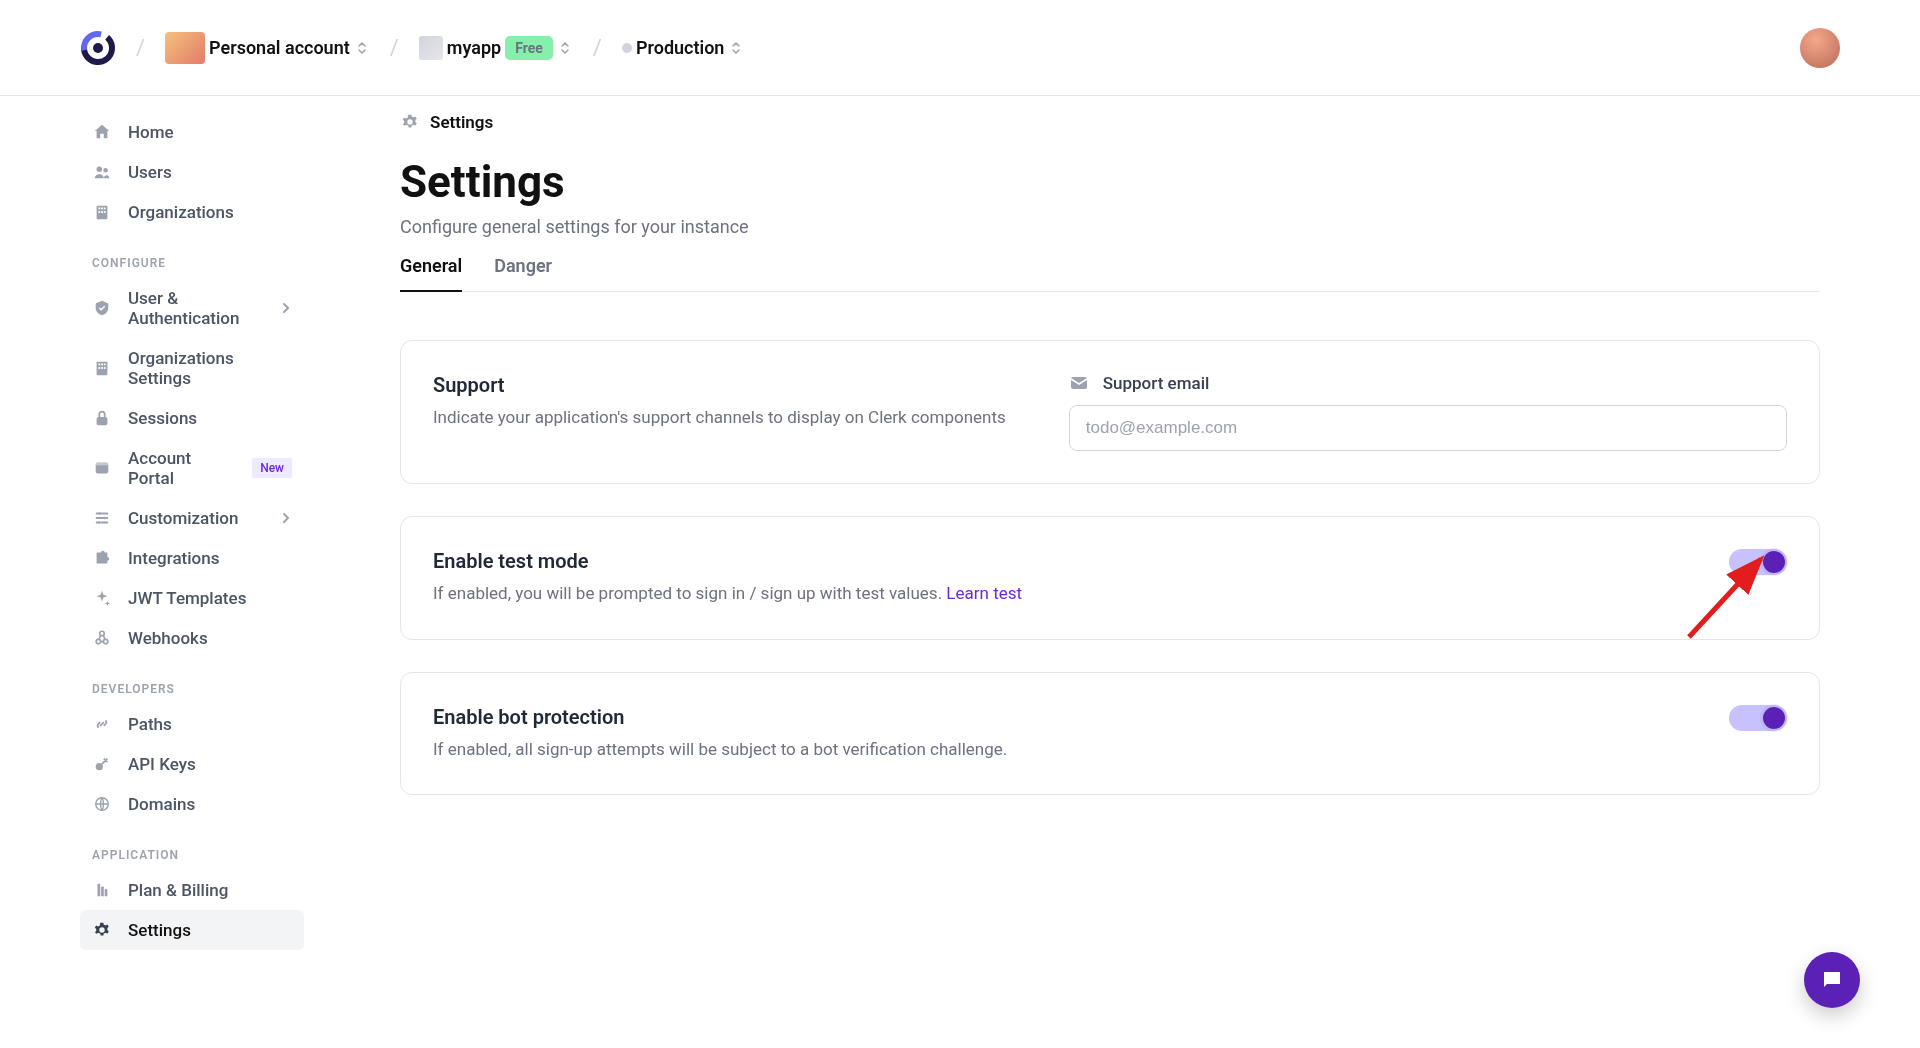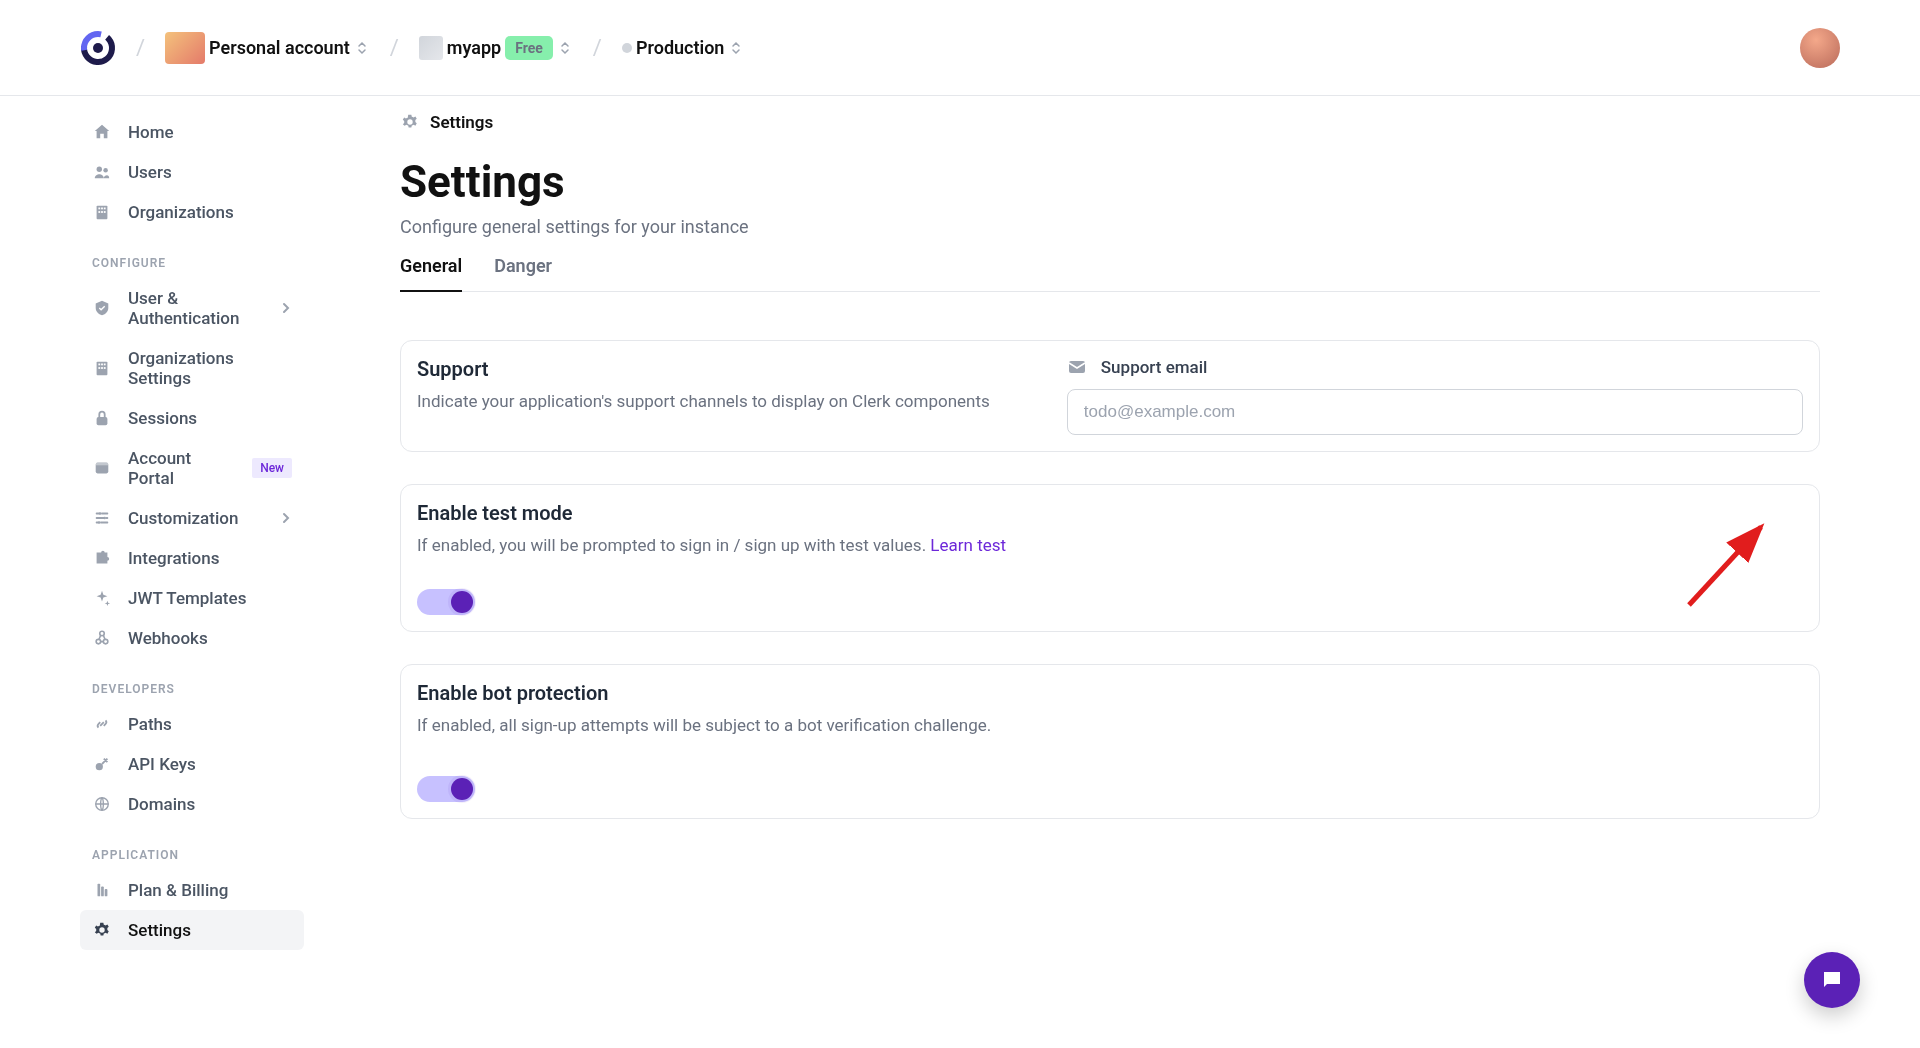--- a/index.html
+++ b/index.html
@@ -133,35 +133,35 @@
 .tabs {
   display:flex;gap:32px;border-bottom:1px solid #e5e7eb;margin-bottom:48px;
 }
 .tab {
   padding-bottom:14px;font-size:18px;font-weight:600;color:#6b7280;cursor:pointer;
 }
 .tab.active {
   color:#111;border-bottom:2px solid #111;margin-bottom:-1px;
 }
 .card {
-  border:1px solid #e5e7eb;border-radius:12px;padding:16px;margin-bottom:32px;
+  border:1px solid #e5e7eb;border-radius:12px;padding:32px;margin-bottom:32px;
   display:flex;gap:40px;
 }
 .card-left { flex: 0 0 44%; }
 .card-right { flex: 1; }
 .card-title { font-size:20px;font-weight:600;color:#1f2937;margin-bottom:8px; }
 .card-desc { font-size:17px;color:#6b7280;line-height:1.5; }
 .field-label-row { display:flex;align-items:flex-end;gap:14px;margin-bottom:12px; }
 .field-label { font-size:17px;font-weight:500;color:#374151; }
 .input {
   width:100%;border:1px solid #d1d5db;border-radius:8px;padding:12px 16px;font-size:17px;color:#111;
 }
 .input::placeholder { color:#9ca3af; }
 .toggle-row {
-  display:flex;align-items:flex-start;justify-content:space-between;gap:30px;flex-direction:column;
+  display:flex;align-items:flex-start;justify-content:space-between;gap:30px;
 }
 .toggle {
   width:58px;height:26px;border-radius:999px;background:#c7c1ff;position:relative;flex-shrink:0;
 }
 .toggle .knob {
   width:22px;height:22px;border-radius:50%;background:#5b21b6;position:absolute;top:2px;right:2px;
   box-shadow:0 0 0 3px rgba(91,33,182,0.07);
 }
 .toggle.on .knob { background:#5b21b6; }
 .learn-more { color:#6d28d9;text-decoration:none; }

